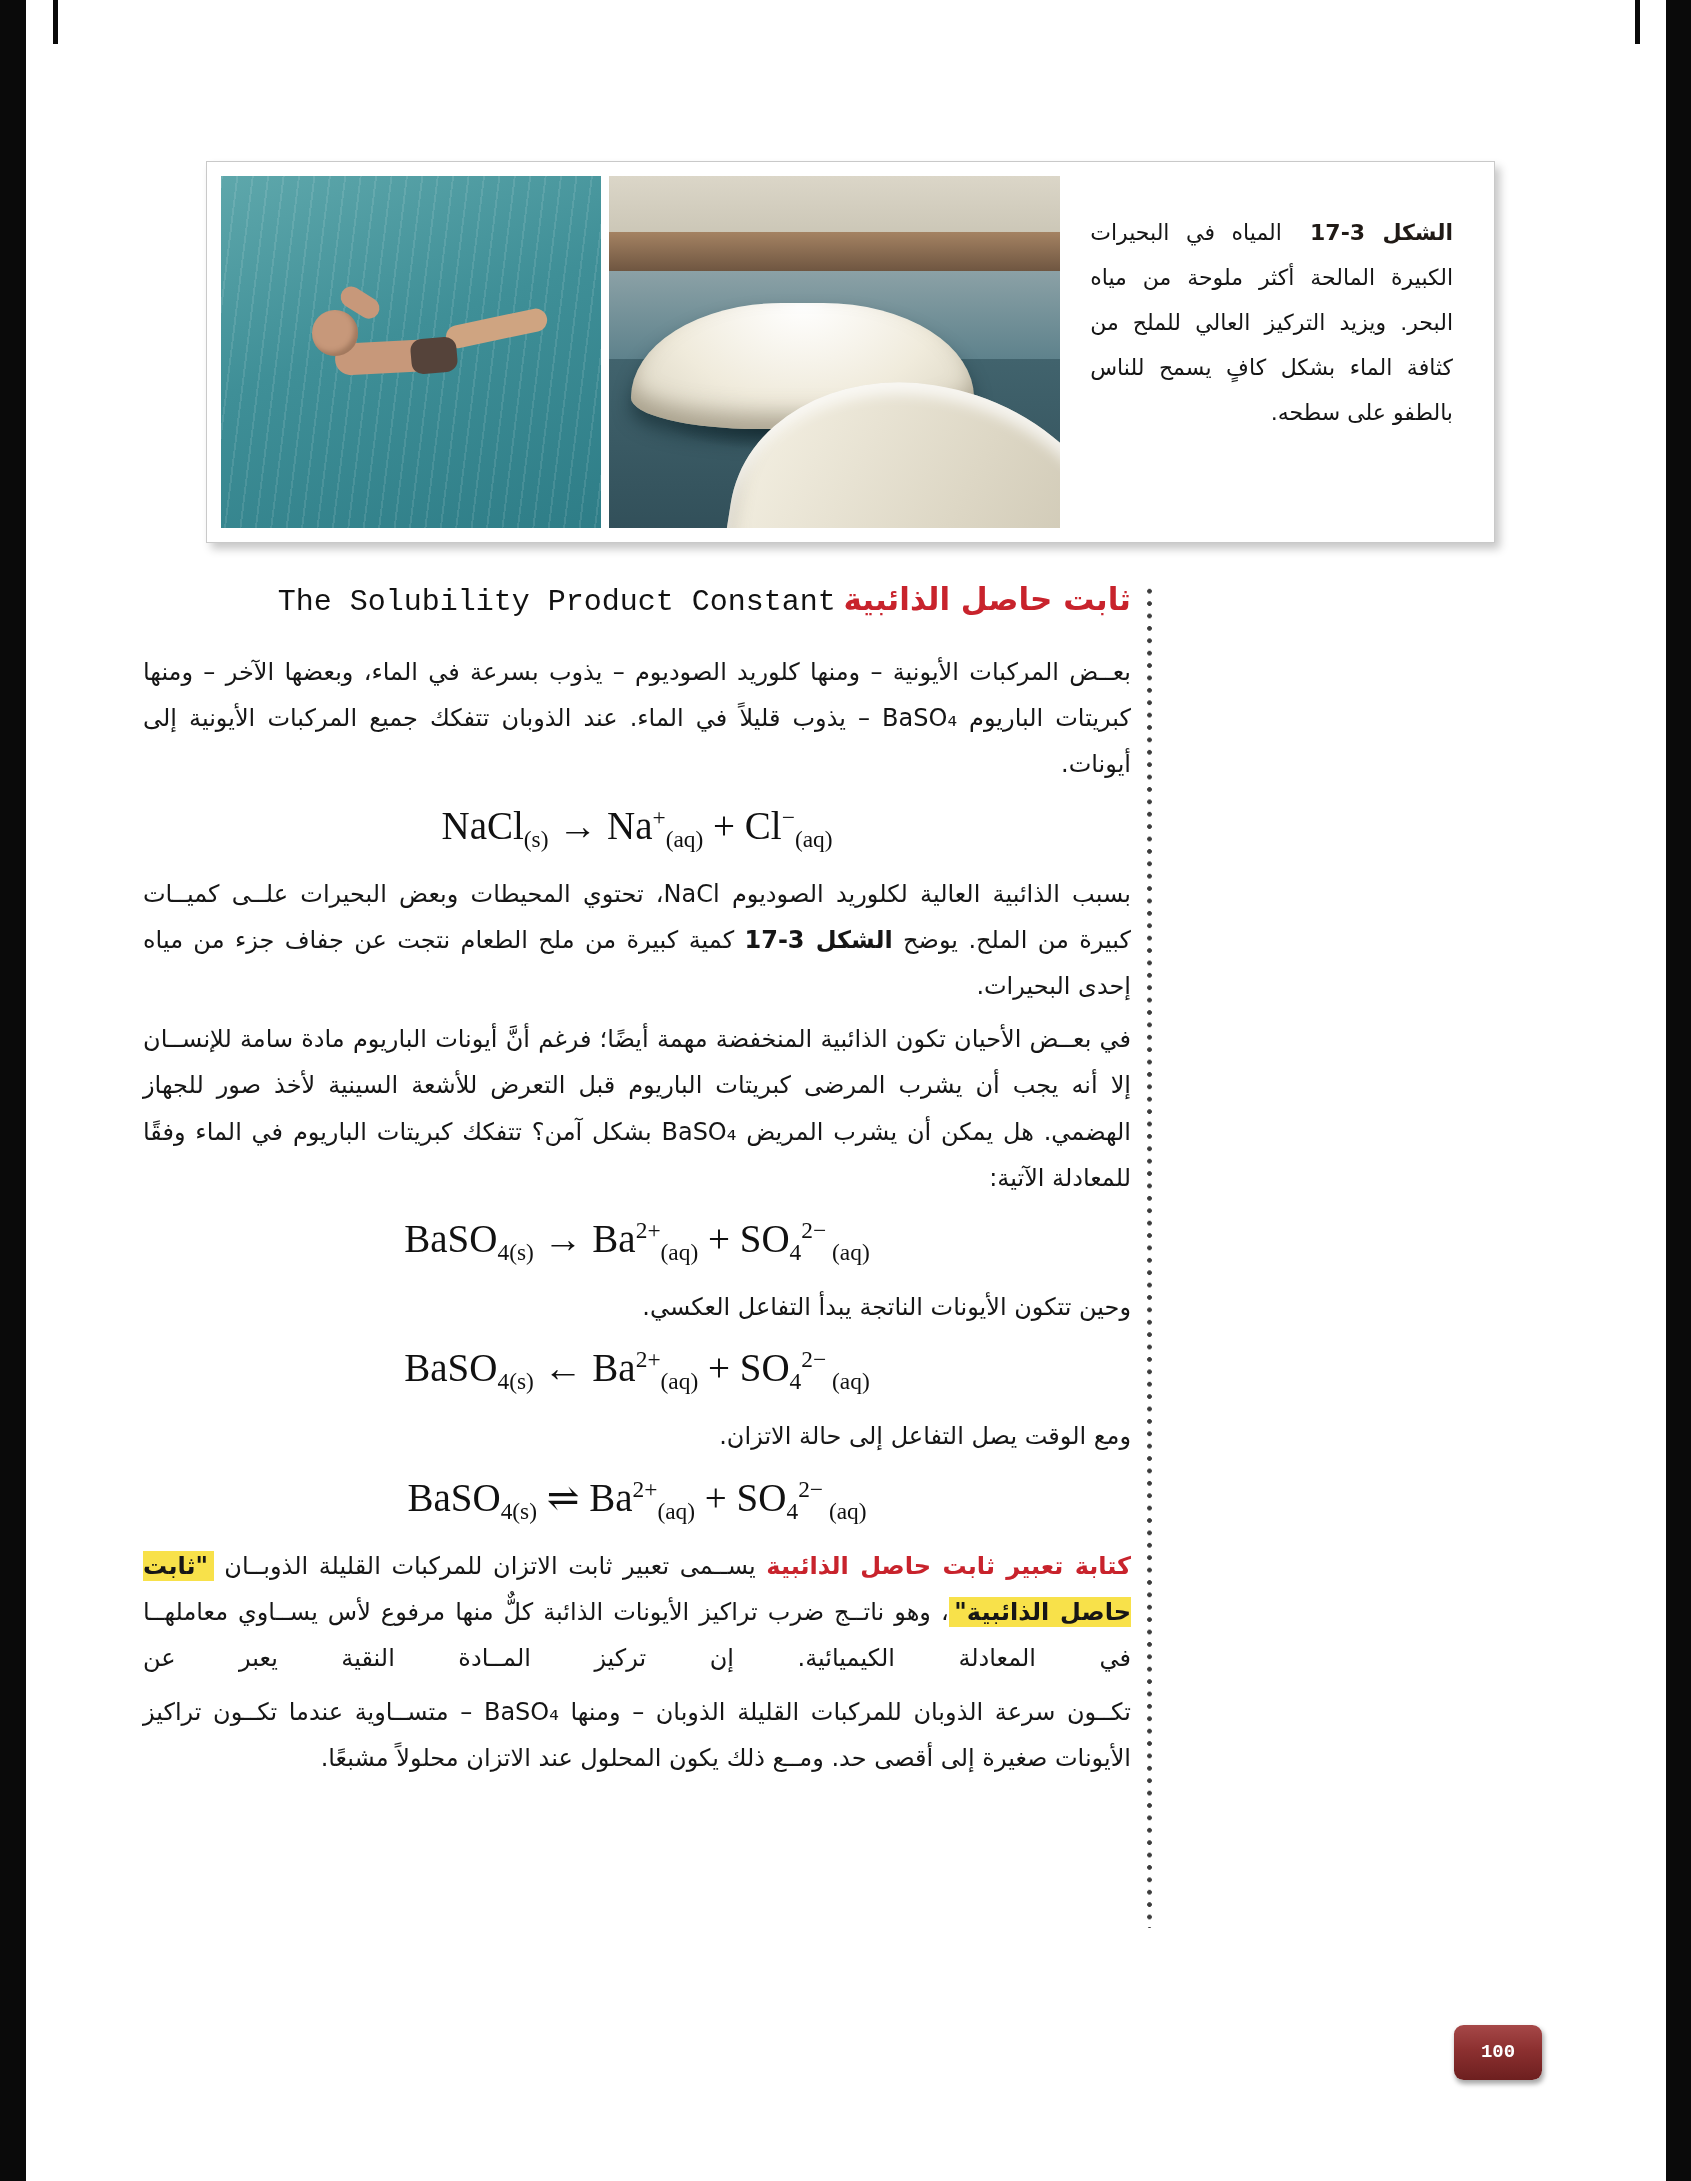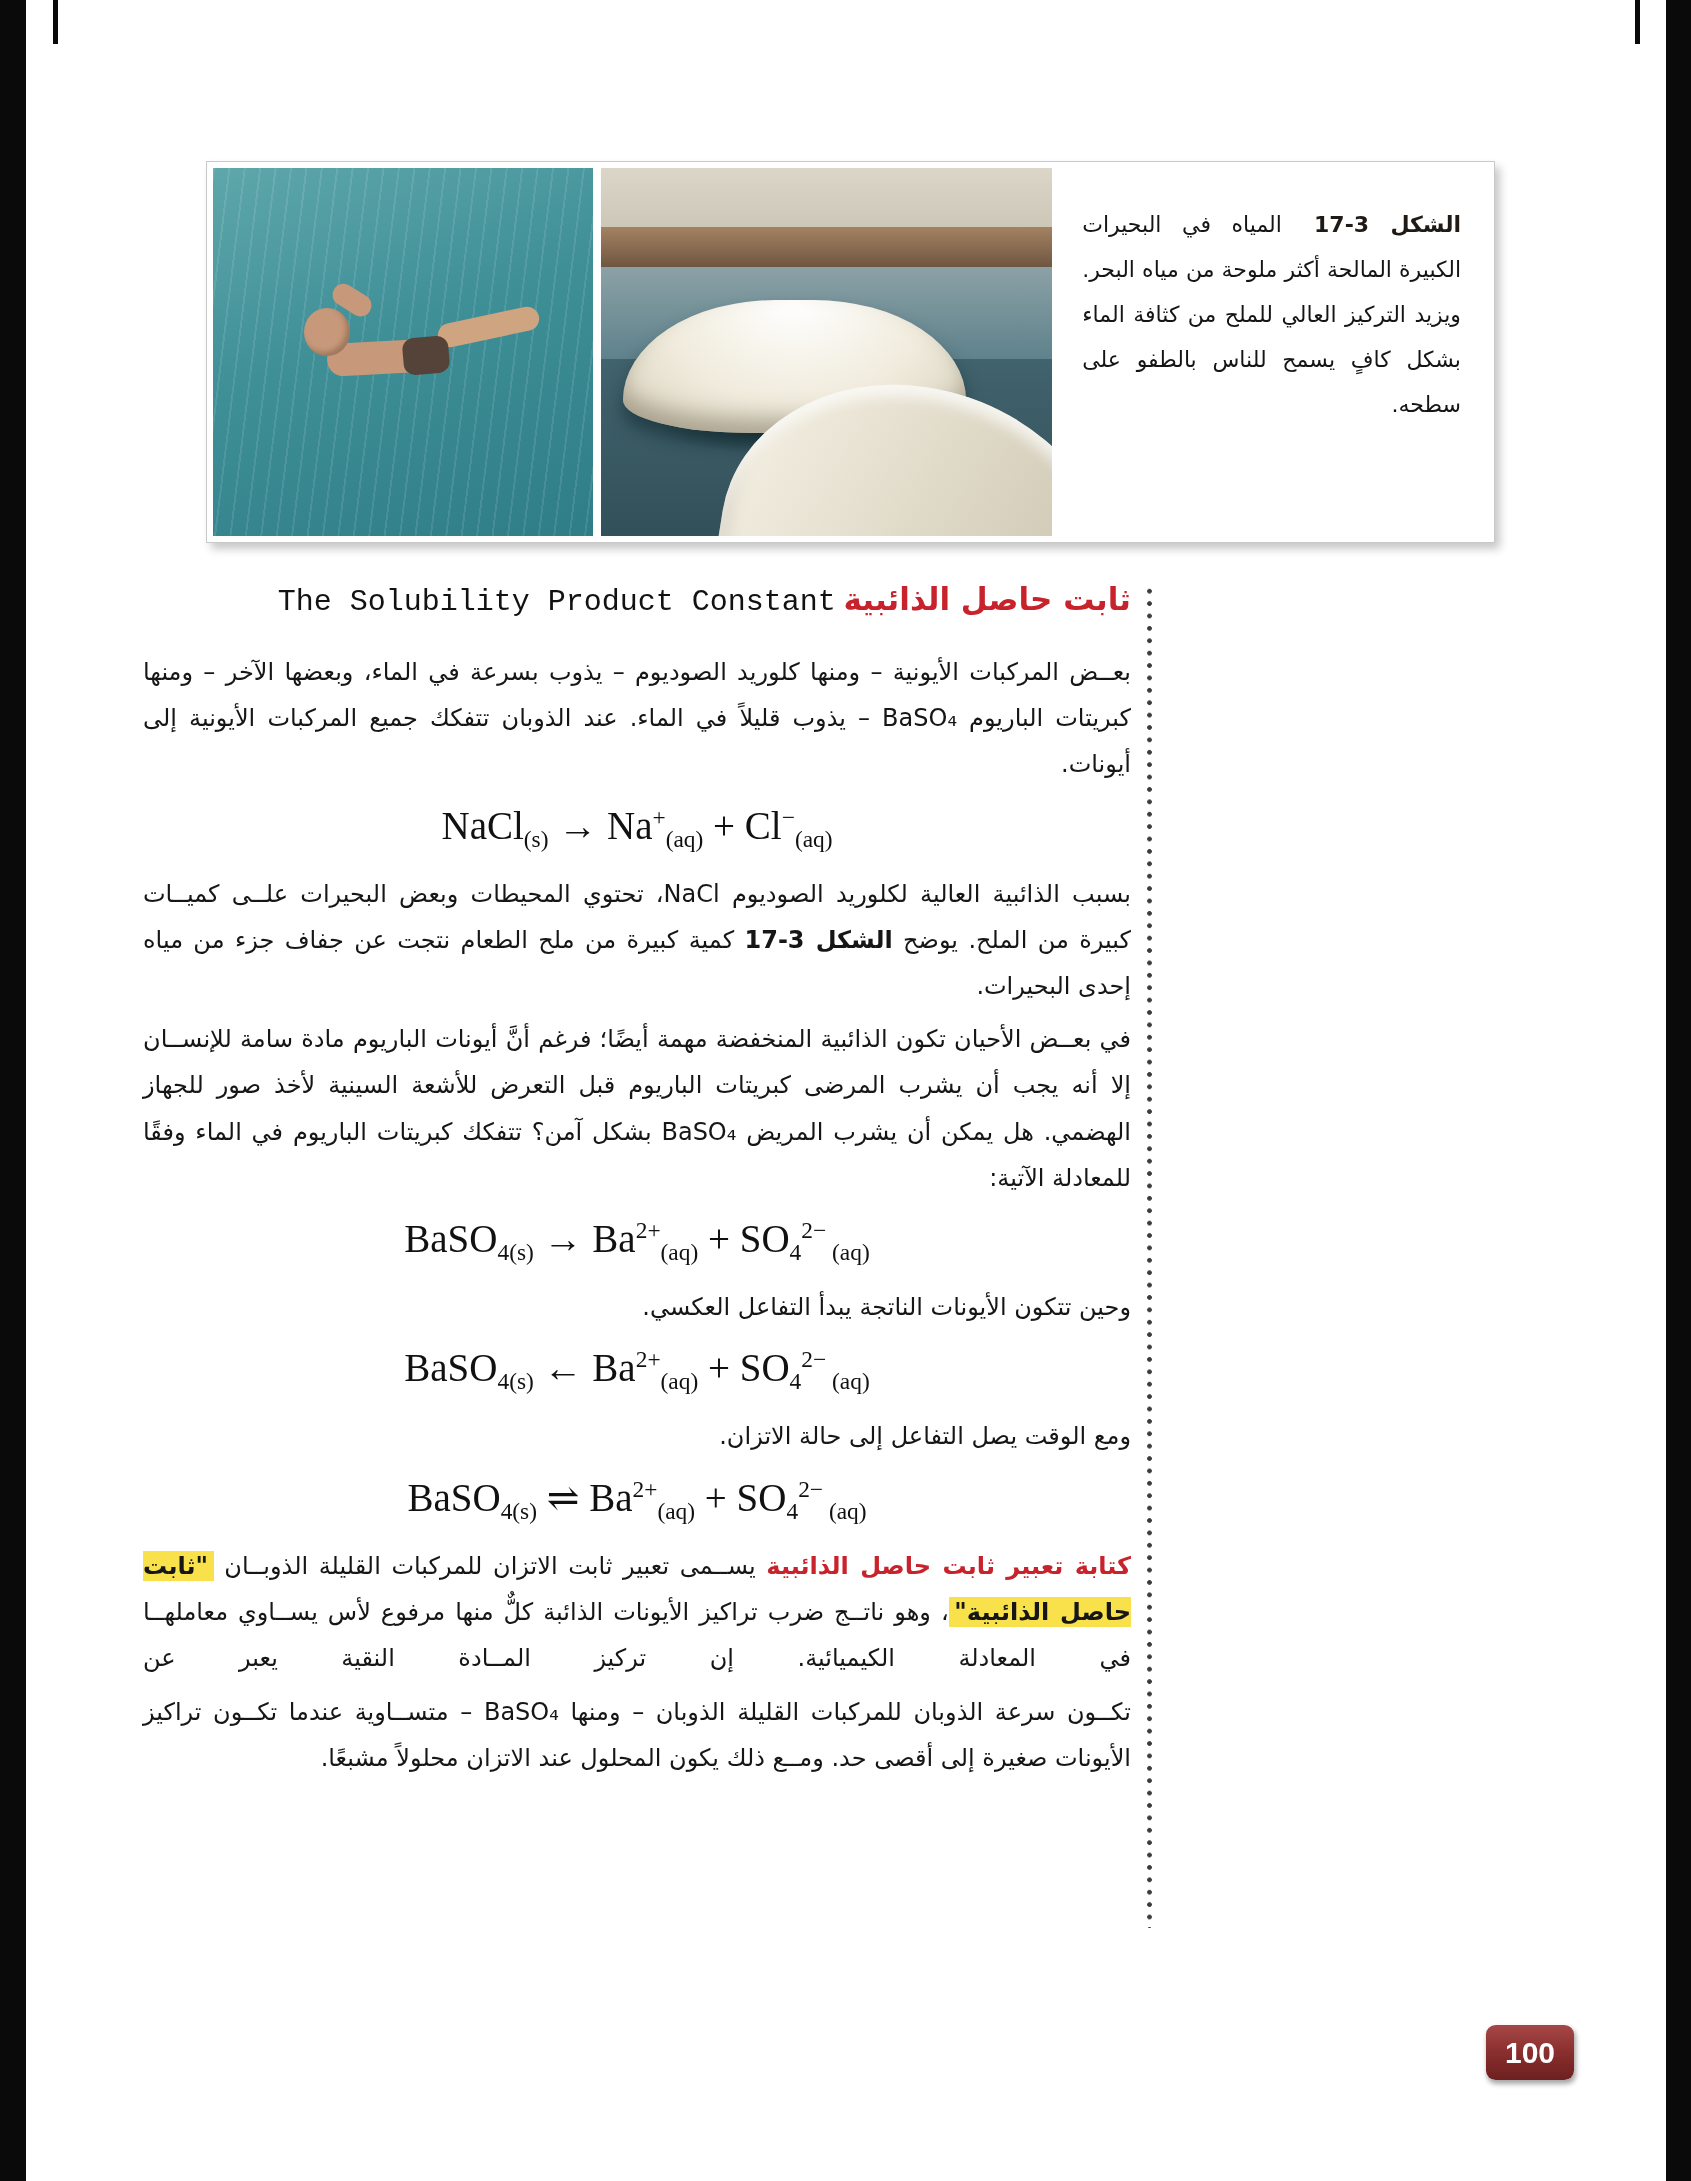--- a/index.html
+++ b/index.html
@@ -12,21 +12,21 @@
   .edge { position:absolute; top:0; bottom:0; width:26px; background:#0a0a0a; }
   .edge-left { left:0; }
   .edge-right { right:0; }
   .tick { position:absolute; top:0; width:4.8px; height:44px; background:#0a0a0a; }
   .tick-left { left:53px; }
   .tick-right { left:1635px; }
 
   
   .figure-box { position:absolute; left:206px; top:161px; width:1289px; height:382px;
     background:#ffffff; border:1px solid #c9c9c9; box-shadow:4.8px 5.7px 8.6px rgba(0,0,0,0.22);
-    display:flex; padding:6px; gap:7.6px; }
+    display:flex; padding:14px; gap:7.6px; }
   .photo { height:100%; position:relative; overflow:hidden; }
 
   
   .photo-person { width:380px; background:linear-gradient(160deg,#5ea7ab 0%,#3f8f97 45%,#2e7d87 100%); }
   .ripples { position:absolute; inset:0;
     background:repeating-linear-gradient(97deg, rgba(255,255,255,0.10) 0 1.9px, rgba(255,255,255,0) 1.9px 15.3px); }
   .swim-head { position:absolute; left:24%; top:38%; width:12%; height:13%; background:#c7987a; border-radius:50%; box-shadow:inset -3.8px -3.8px 5.7px rgba(90,60,40,.35); }
   .swim-arm { position:absolute; left:31%; top:33%; width:11%; height:6%; background:#c7987a; border-radius:19px; transform:rotate(32deg); }
   .swim-body { position:absolute; left:30%; top:47%; width:30%; height:9%; background:#c7987a; border-radius:38px; transform:rotate(-3deg); }
   .swim-shorts { position:absolute; left:50%; top:46%; width:12%; height:10%; background:#55433a; border-radius:11.5px; transform:rotate(-5deg); }
@@ -71,23 +71,23 @@
     font-size:39px; color:#111111; margin:15.3px 0 23px 0; }
   .equation sub { font-size:60%; vertical-align:-0.35em; line-height:0; }
   .equation sup { font-size:60%; vertical-align:0.6em; line-height:0; }
 
   .dotted-rule { position:absolute; left:1147px; top:585px; width:4.8px; height:1343px;
     background-image:radial-gradient(circle, #3c3c3c 2px, transparent 2.5px);
     background-size:4.8px 12.4px; background-repeat:repeat-y; }
 
   .page-badge { position:absolute; left:1454px; top:2025px; width:88px; height:55px;
     background:linear-gradient(180deg,#a64848 0%,#8c3030 45%,#6d1f1f 100%);
-    border-radius:9.6px; color:#ffffff; font-size:30px; font-weight:bold;
-    font-family:Liberation Sans, sans-serif;
-    text-align:center; line-height:55px; box-shadow:1.9px 3.8px 5.7px rgba(0,0,0,0.35);margin-left:32px; }
+    border-radius:9.6px; color:#ffffff; font-size:19px; font-weight:bold;
+    font-family:Liberation Mono, monospace;
+    text-align:center; line-height:55px; box-shadow:1.9px 3.8px 5.7px rgba(0,0,0,0.35); }
 </style>
 </head>
 <body>
 
 <div class="sheet">
 
   <div class="edge edge-left"></div>
   <div class="edge edge-right"></div>
   <div class="tick tick-left"></div>
   <div class="tick tick-right"></div>

